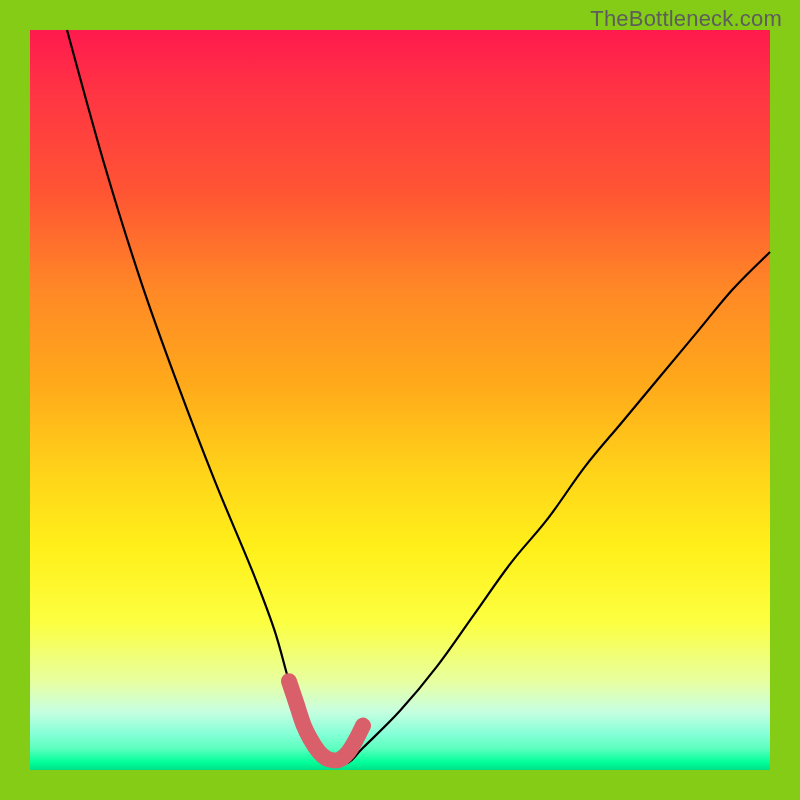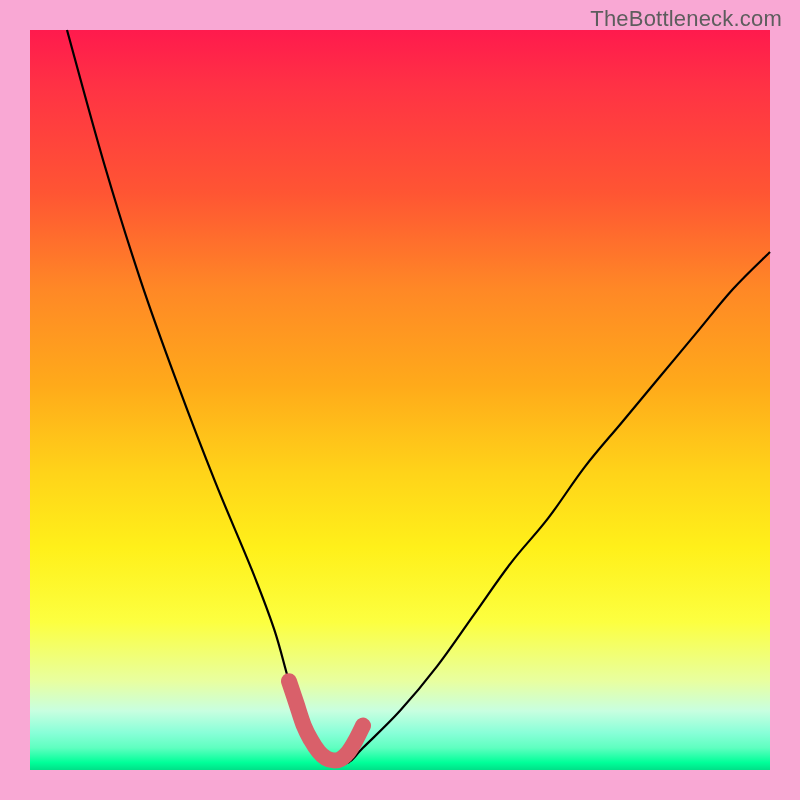--- a/index.html
+++ b/index.html
@@ -1,21 +1,21 @@
 <!DOCTYPE html>
 <html><head>
 <meta charset="utf-8">
 <style>
   * { margin: 0; padding: 0; box-sizing: border-box; }
   html, body { width: 800px; height: 800px; background: #000; overflow: hidden; }
   .canvas {
     position: relative;
     width: 800px;
     height: 800px;
-    background: #f9a8d4;
+    background: #84cc16;
   }
   .plot-area {
     position: absolute;
     left: 30px;
     top: 30px;
     width: 740px;
     height: 740px;
     background: linear-gradient(to bottom,
       #ff1a4d 0%,
       #ff3344 8%,

